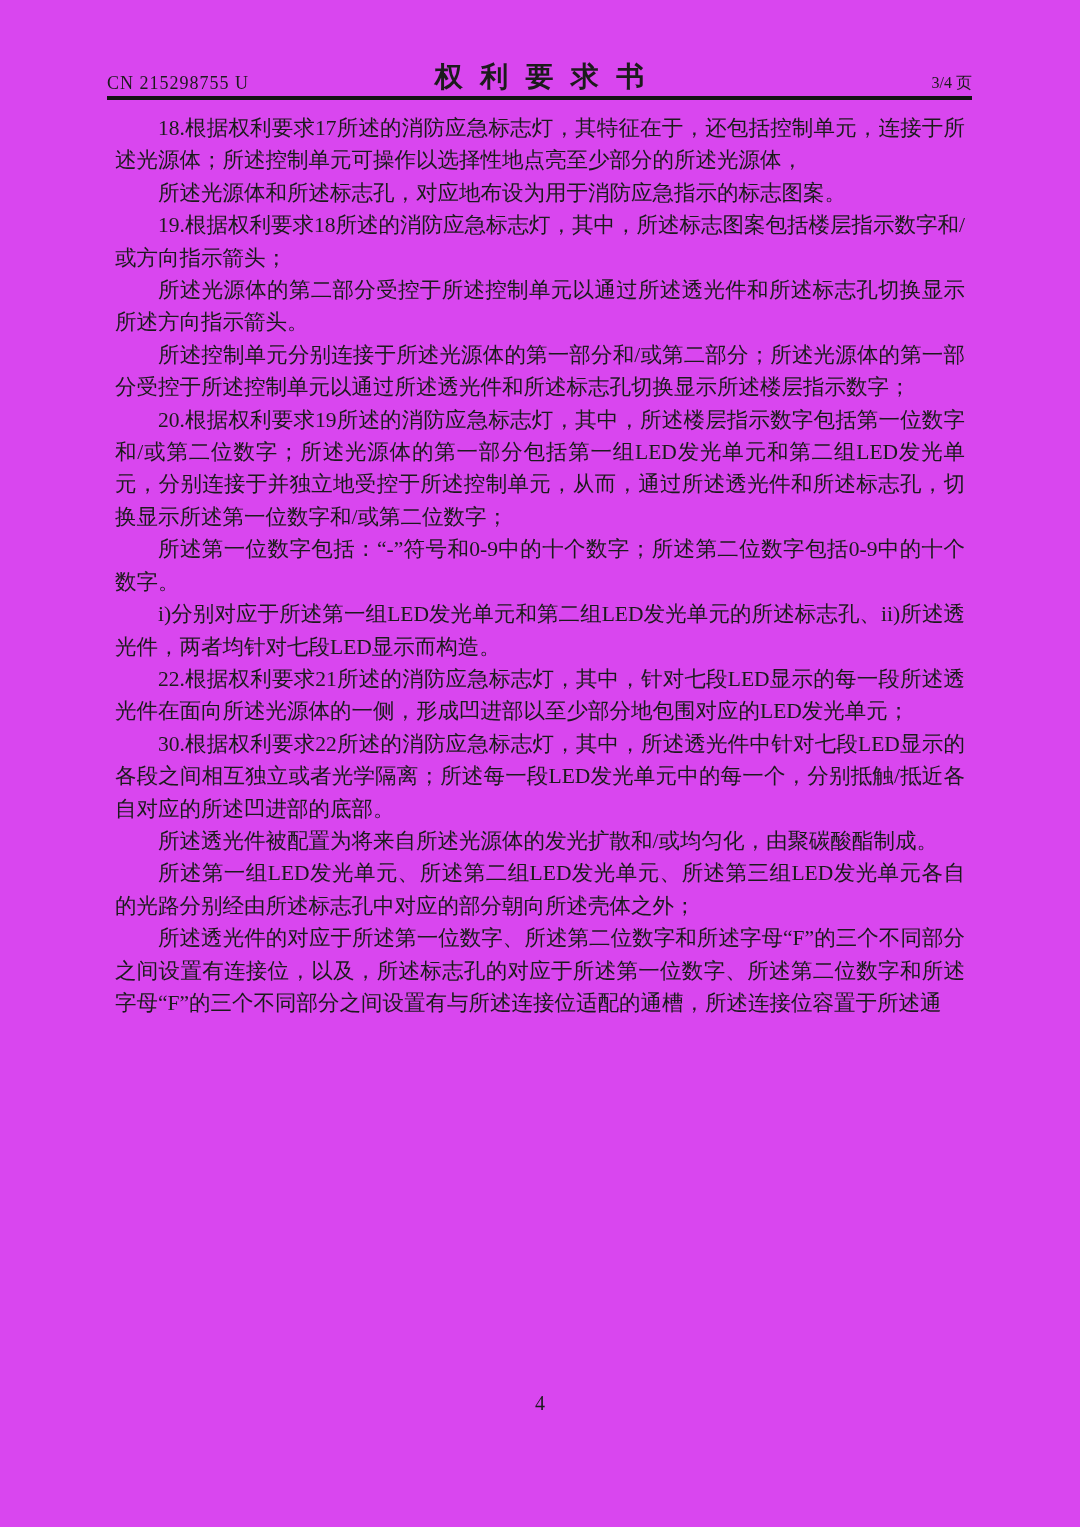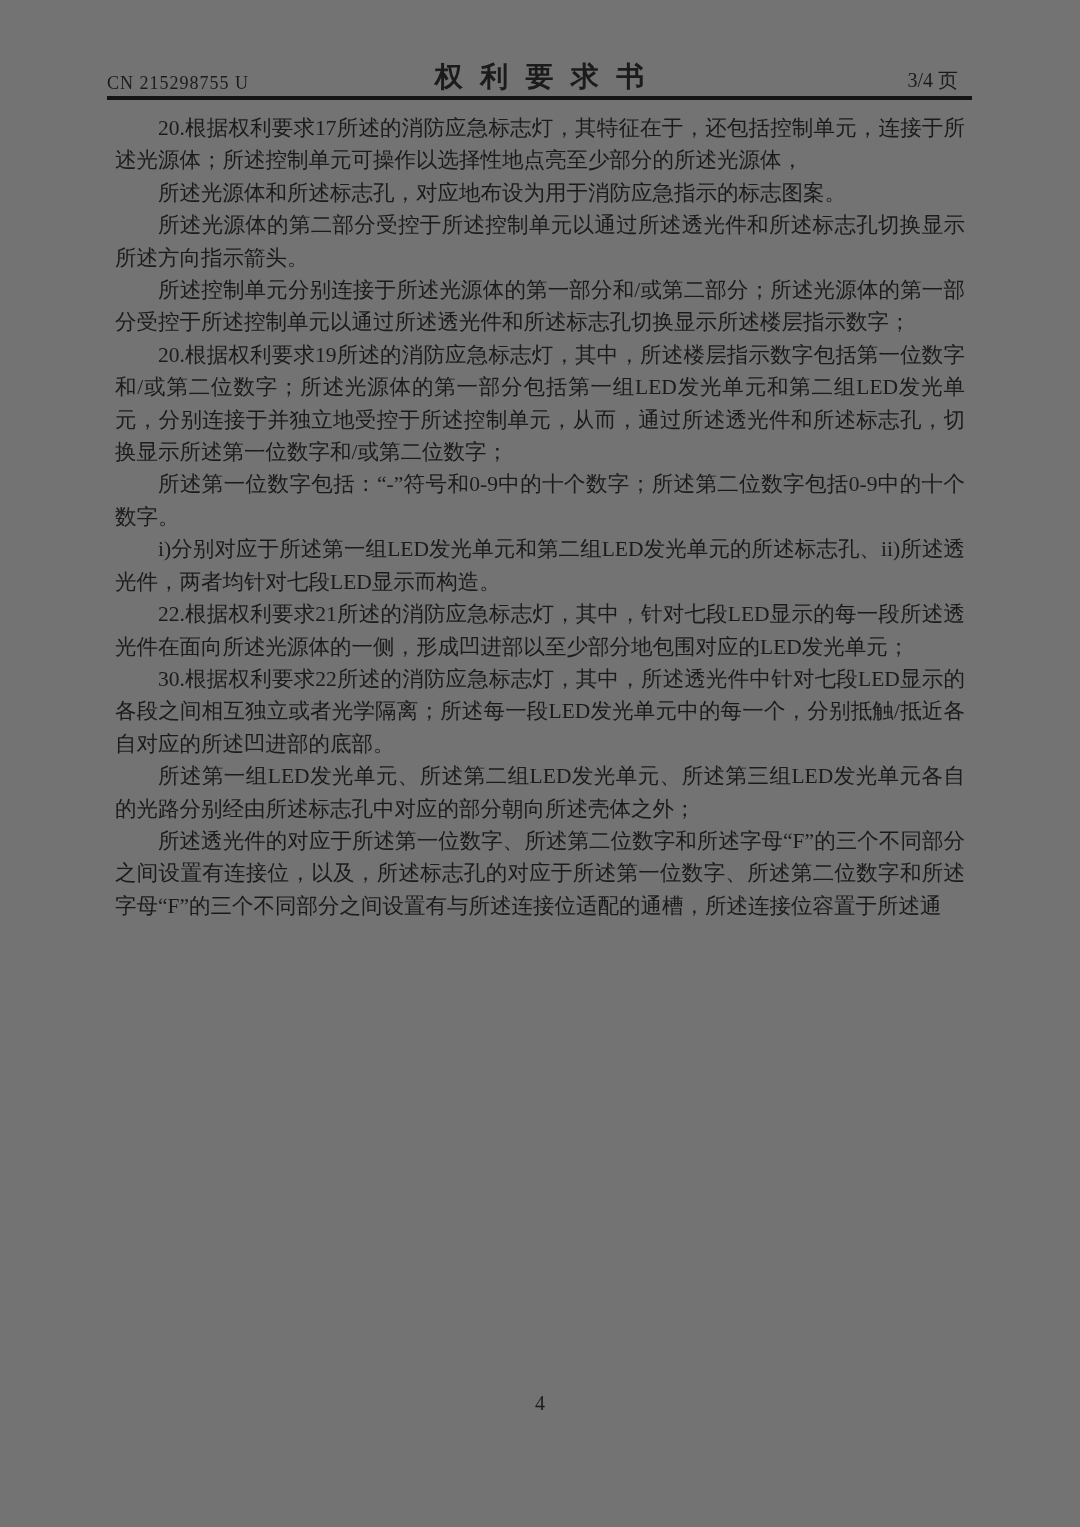--- a/index.html
+++ b/index.html
@@ -5,21 +5,21 @@
   html, body {
     margin: 0;
     padding: 0;
     background: #e9e9e9;
   }
   .page {
     position: relative;
     width: 1080px;
     height: 1527px;
     margin: 0 auto;
-    background: #737373;
+    background: #d946ef;
     color: #1b1b1b;
     font-family: "Liberation Serif", "DejaVu Serif", serif;
     overflow: hidden;
     box-sizing: border-box;
   }
   .header {
     position: absolute;
     top: 60px;
     left: 107px;
     right: 108px;
@@ -40,23 +40,23 @@
     bottom: -2px;
     text-align: center;
     font-size: 28px;
     font-weight: bold;
     letter-spacing: 0.62em;
     text-indent: 0.62em; 
     white-space: nowrap;
   }
   .page-indicator {
     position: absolute;
-    right: 14px;
+    right: 0;
     bottom: 0;
-    font-size: 20px;
+    font-size: 16px;
     white-space: nowrap;
   }
   .header-rule {
     position: absolute;
     top: 96px;
     left: 107px;
     right: 108px;
     height: 4px;
     background: #141414;
   }
@@ -90,28 +90,30 @@
 
   <div class="header">
     <span class="doc-number">CN 215298755 U</span>
     <span class="doc-title">权利要求书</span>
     <span class="page-indicator">3/4 页</span>
   </div>
 
   <div class="header-rule"></div>
 
   <div class="claims">
-    <p>20.根据权利要求17所述的消防应急标志灯，其特征在于，还包括控制单元，连接于所述光源体；所述控制单元可操作以选择性地点亮至少部分的所述光源体，</p>
+    <p>18.根据权利要求17所述的消防应急标志灯，其特征在于，还包括控制单元，连接于所述光源体；所述控制单元可操作以选择性地点亮至少部分的所述光源体，</p>
     <p>所述光源体和所述标志孔，对应地布设为用于消防应急指示的标志图案。</p>
+    <p>19.根据权利要求18所述的消防应急标志灯，其中，所述标志图案包括楼层指示数字和/或方向指示箭头；</p>
     <p>所述光源体的第二部分受控于所述控制单元以通过所述透光件和所述标志孔切换显示所述方向指示箭头。</p>
     <p>所述控制单元分别连接于所述光源体的第一部分和/或第二部分；所述光源体的第一部分受控于所述控制单元以通过所述透光件和所述标志孔切换显示所述楼层指示数字；</p>
     <p>20.根据权利要求19所述的消防应急标志灯，其中，所述楼层指示数字包括第一位数字和/或第二位数字；所述光源体的第一部分包括第一组LED发光单元和第二组LED发光单元，分别连接于并独立地受控于所述控制单元，从而，通过所述透光件和所述标志孔，切换显示所述第一位数字和/或第二位数字；</p>
     <p>所述第一位数字包括：“-”符号和0-9中的十个数字；所述第二位数字包括0-9中的十个数字。</p>
     <p>i)分别对应于所述第一组LED发光单元和第二组LED发光单元的所述标志孔、ii)所述透光件，两者均针对七段LED显示而构造。</p>
     <p>22.根据权利要求21所述的消防应急标志灯，其中，针对七段LED显示的每一段所述透光件在面向所述光源体的一侧，形成凹进部以至少部分地包围对应的LED发光单元；</p>
     <p>30.根据权利要求22所述的消防应急标志灯，其中，所述透光件中针对七段LED显示的各段之间相互独立或者光学隔离；所述每一段LED发光单元中的每一个，分别抵触/抵近各自对应的所述凹进部的底部。</p>
+    <p>所述透光件被配置为将来自所述光源体的发光扩散和/或均匀化，由聚碳酸酯制成。</p>
     <p>所述第一组LED发光单元、所述第二组LED发光单元、所述第三组LED发光单元各自的光路分别经由所述标志孔中对应的部分朝向所述壳体之外；</p>
     <p>所述透光件的对应于所述第一位数字、所述第二位数字和所述字母“F”的三个不同部分之间设置有连接位，以及，所述标志孔的对应于所述第一位数字、所述第二位数字和所述字母“F”的三个不同部分之间设置有与所述连接位适配的通槽，所述连接位容置于所述通</p>
   </div>
 
   <div class="footer-page-number">4</div>
 
 </div>
 
 </body></html>

